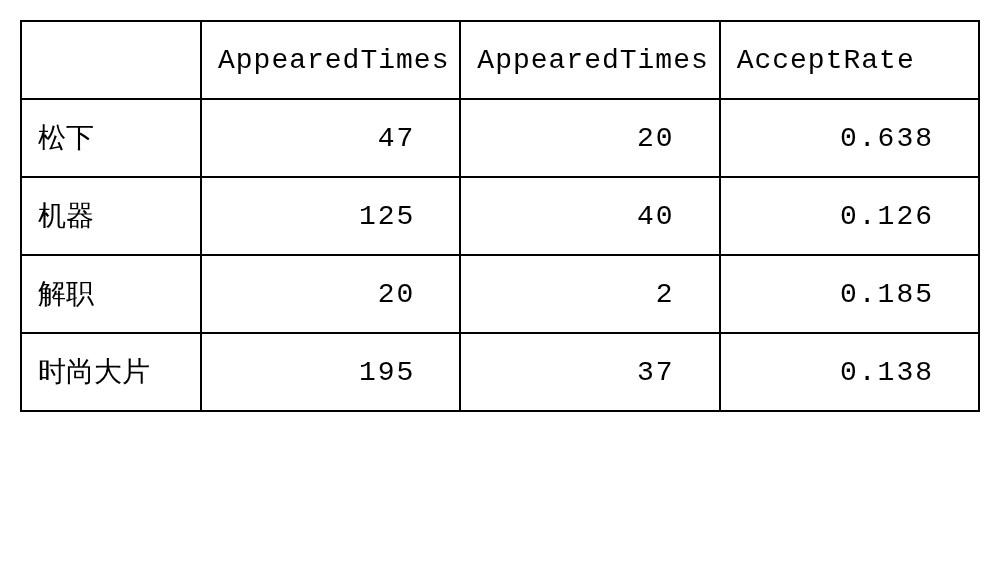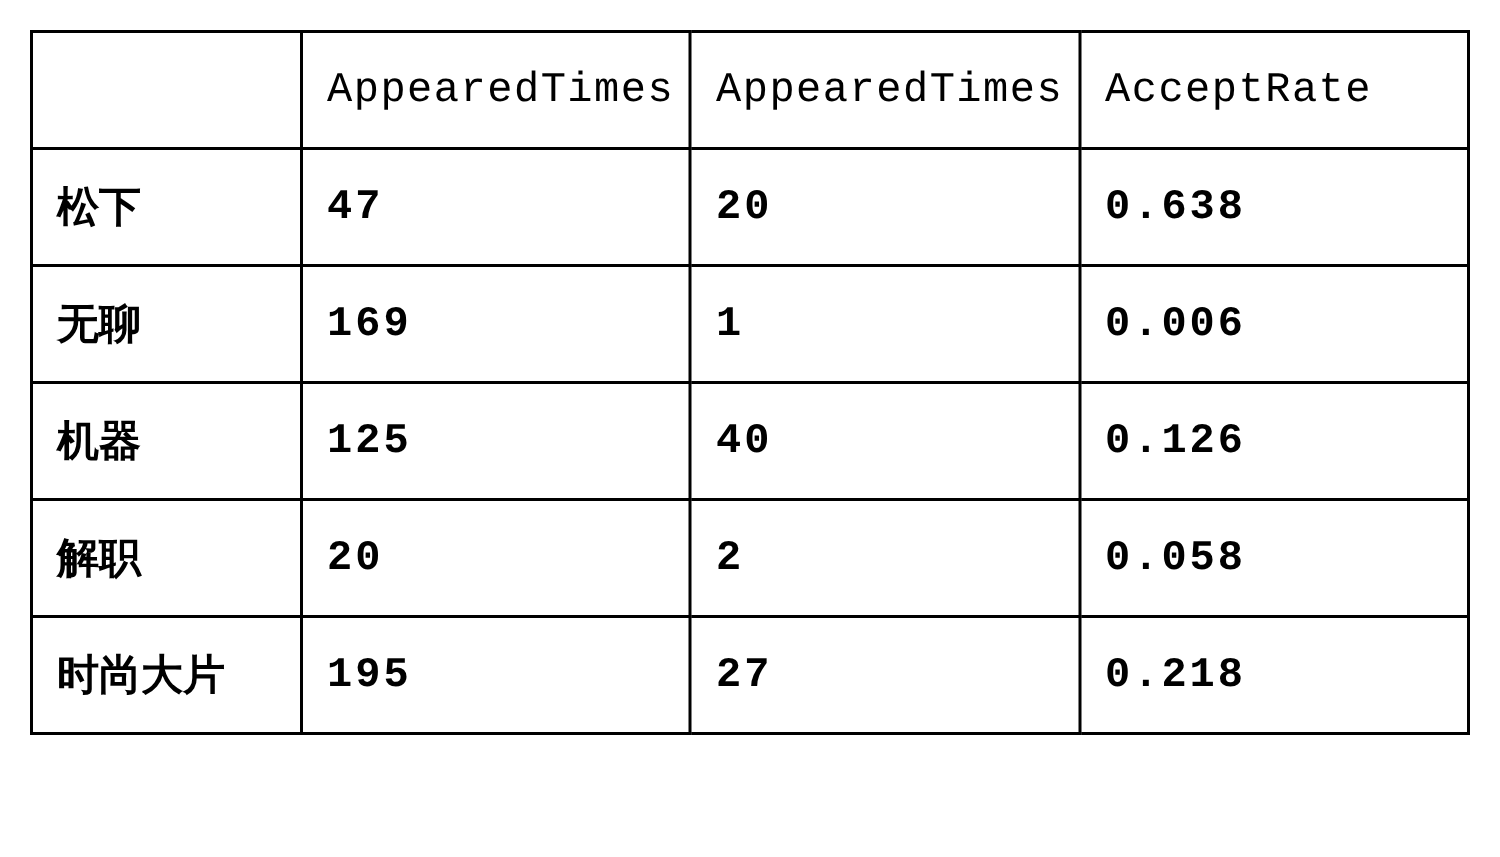--- a/index.html
+++ b/index.html
@@ -18,34 +18,34 @@
       border-collapse: collapse;
       width: 960px;
       table-layout: fixed;
     }
     th, td {
       border: 2px solid #000000;
       padding: 18px 16px;
       font-size: 28px;
       vertical-align: middle;
       height: 78px;
-      font-weight: bold;
     }
     th {
       font-weight: normal;
       text-align: left;
       font-family: "Courier New", monospace;
       letter-spacing: 1px;
     }
     .col-name {
       width: 180px;
       text-align: left;
       font-family: "KaiTi", "楷体", "STKaiti", serif;
     }
     .col-num {
+      text-align: right;
       font-family: "Courier New", monospace;
       letter-spacing: 2px;
       padding-right: 44px;
     }
     .col-header {
       padding-left: 16px;
     }
     .corner {
       width: 180px;
     }
@@ -63,37 +63,31 @@
     </tr>
   </thead>
   <tbody>
     <tr>
       <td class="col-name">松下</td>
       <td class="col-num">47</td>
       <td class="col-num">20</td>
       <td class="col-num">0.638</td>
     </tr>
     <tr>
-      <td class="col-name">无聊</td>
-      <td class="col-num">169</td>
-      <td class="col-num">1</td>
-      <td class="col-num">0.006</td>
-    </tr>
-    <tr>
       <td class="col-name">机器</td>
       <td class="col-num">125</td>
       <td class="col-num">40</td>
       <td class="col-num">0.126</td>
     </tr>
     <tr>
       <td class="col-name">解职</td>
       <td class="col-num">20</td>
       <td class="col-num">2</td>
-      <td class="col-num">0.058</td>
+      <td class="col-num">0.185</td>
     </tr>
     <tr>
       <td class="col-name">时尚大片</td>
       <td class="col-num">195</td>
-      <td class="col-num">27</td>
-      <td class="col-num">0.218</td>
+      <td class="col-num">37</td>
+      <td class="col-num">0.138</td>
     </tr>
   </tbody>
 </table>
 
 </body></html>

